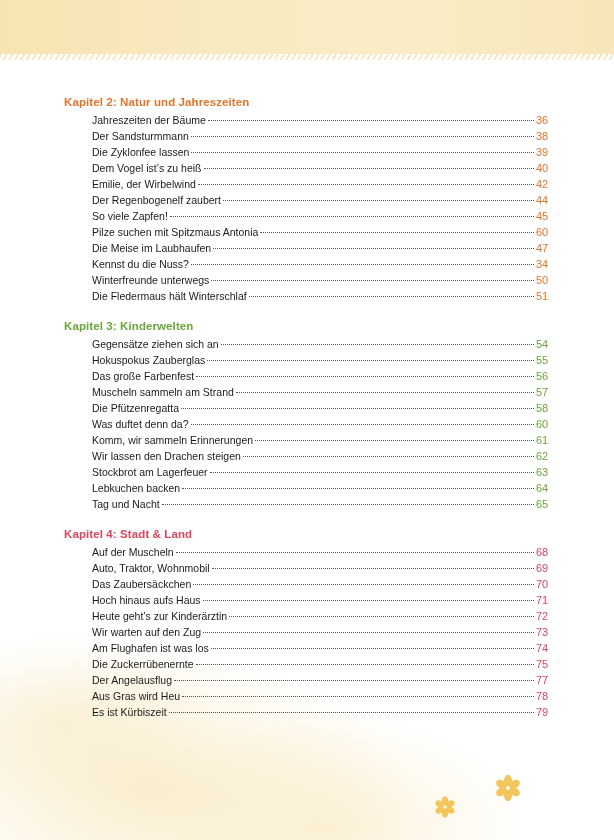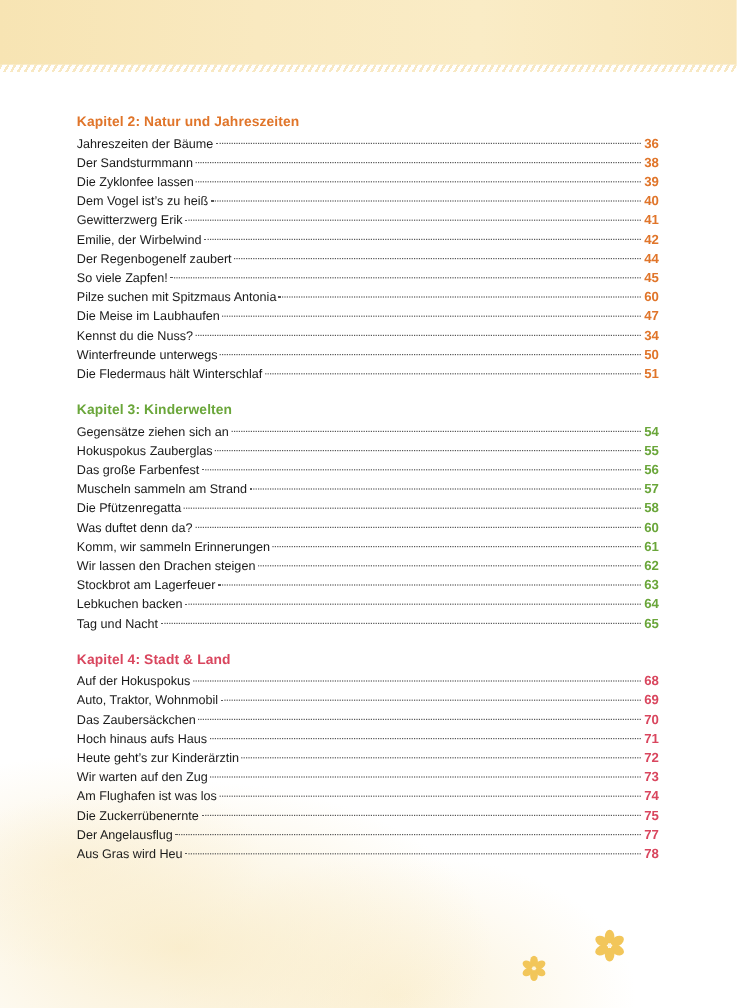--- a/index.html
+++ b/index.html
@@ -30,26 +30,26 @@
   }
   .chapter { margin-bottom: 14px; }
   .chapter-title {
     font-weight: bold; font-size: 11.5px; height: 17px; line-height: 17px;
     margin-bottom: 1px; letter-spacing: 0.1px;
   }
   .entry {
     display: flex; align-items: baseline; height: 16px; line-height: 16px;
     font-size: 10.5px; color: #1a1a1a;
   }
-  .entry-title { white-space: nowrap; }
+  .entry-title { white-space: nowrap; margin-left: 28px; }
   .leader {
     flex: 1; margin: 0 2px; border-bottom: 1.5px dotted #555;
     position: relative; top: -3px; height: 0;
   }
-  .page-num { font-weight: bold; font-size: 11px; min-width: 14px; text-align: center; }
+  .page-num { font-weight: normal; font-size: 11px; min-width: 14px; text-align: left; }
   .c2 .chapter-title, .c2 .page-num { color: #e0752a; }
   .c3 .chapter-title, .c3 .page-num { color: #6aa63a; }
   .c4 .chapter-title, .c4 .page-num { color: #d9465e; }
   .flower { position: absolute; }
 </style>
 </head>
 <body>
 
 <div class="header-band"></div>
 <div class="header-edge"></div>
@@ -73,25 +73,20 @@
         <span class="entry-title">Die Zyklonfee lassen</span>
         <span class="leader"></span>
         <span class="page-num">39</span>
       </div>
     <div class="entry">
         <span class="entry-title">Dem Vogel ist’s zu heiß</span>
         <span class="leader"></span>
         <span class="page-num">40</span>
       </div>
     <div class="entry">
-        <span class="entry-title">Gewitterzwerg Erik</span>
-        <span class="leader"></span>
-        <span class="page-num">41</span>
-      </div>
-    <div class="entry">
         <span class="entry-title">Emilie, der Wirbelwind</span>
         <span class="leader"></span>
         <span class="page-num">42</span>
       </div>
     <div class="entry">
         <span class="entry-title">Der Regenbogenelf zaubert</span>
         <span class="leader"></span>
         <span class="page-num">44</span>
       </div>
     <div class="entry">
@@ -181,21 +176,21 @@
     <div class="entry">
         <span class="entry-title">Tag und Nacht</span>
         <span class="leader"></span>
         <span class="page-num">65</span>
       </div>
   </div>
 
   <div class="chapter c4">
     <div class="chapter-title">Kapitel 4: Stadt &amp; Land</div>
     <div class="entry">
-        <span class="entry-title">Auf der Hokuspokus</span>
+        <span class="entry-title">Auf der Muscheln</span>
         <span class="leader"></span>
         <span class="page-num">68</span>
       </div>
     <div class="entry">
         <span class="entry-title">Auto, Traktor, Wohnmobil</span>
         <span class="leader"></span>
         <span class="page-num">69</span>
       </div>
     <div class="entry">
         <span class="entry-title">Das Zaubersäckchen</span>
@@ -229,20 +224,25 @@
       </div>
     <div class="entry">
         <span class="entry-title">Der Angelausflug</span>
         <span class="leader"></span>
         <span class="page-num">77</span>
       </div>
     <div class="entry">
         <span class="entry-title">Aus Gras wird Heu</span>
         <span class="leader"></span>
         <span class="page-num">78</span>
+      </div>
+    <div class="entry">
+        <span class="entry-title">Es ist Kürbiszeit</span>
+        <span class="leader"></span>
+        <span class="page-num">79</span>
       </div>
   </div>
 </div>
 
 <svg class="flower" style="left:434px; top:796px;" width="22" height="22" viewBox="-11 -11 22 22">
   <g fill="#f2c65a">
     <ellipse cx="0" cy="-6" rx="3.2" ry="4.6"></ellipse>
     <ellipse cx="0" cy="-6" rx="3.2" ry="4.6" transform="rotate(60)"></ellipse>
     <ellipse cx="0" cy="-6" rx="3.2" ry="4.6" transform="rotate(120)"></ellipse>
     <ellipse cx="0" cy="-6" rx="3.2" ry="4.6" transform="rotate(180)"></ellipse>

